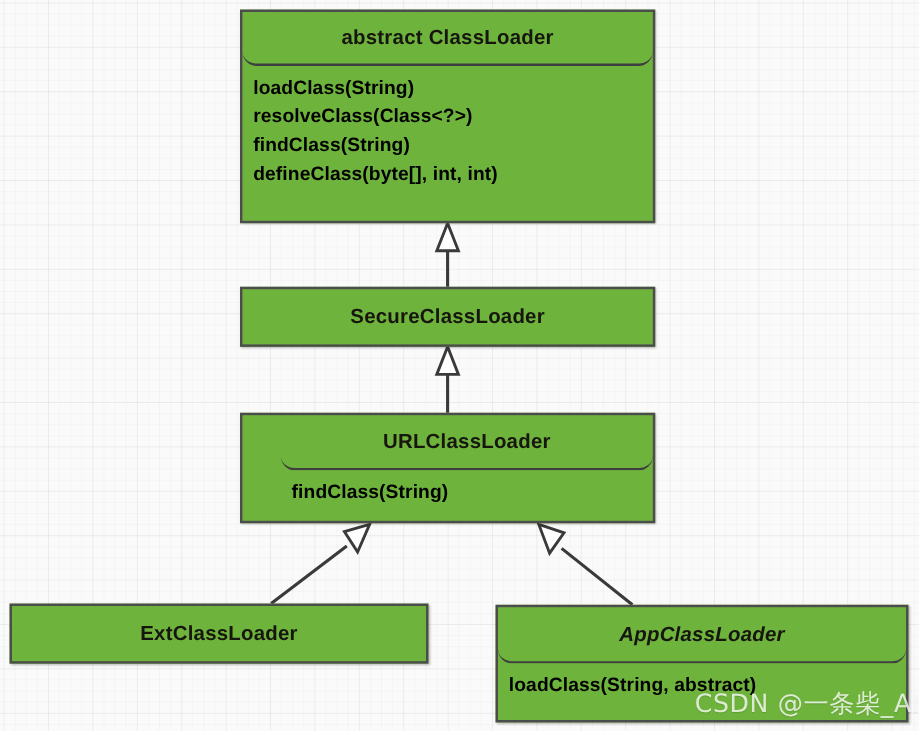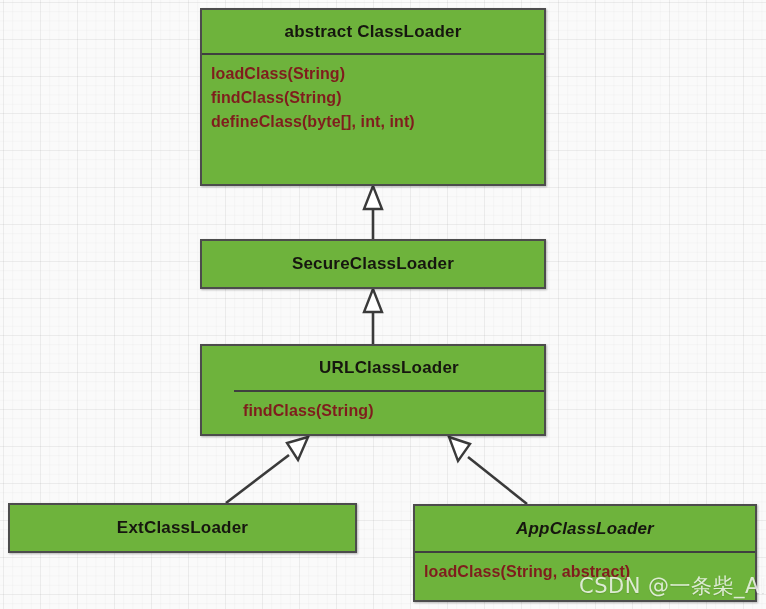--- a/index.html
+++ b/index.html
@@ -48,31 +48,32 @@
     align-items: center;
     justify-content: center;
     color: #16160f;
     font-size: 17px;
     font-weight: 600;
     letter-spacing: 0.2px;
     white-space: nowrap;
   }
   .uml-title.has-members {
     border-bottom: 2px solid #3f3f3f;
+    border-radius: 12px;
   }
   .uml-members {
     box-sizing: border-box;
     flex: 1;
     padding: 7px 0 6px 9px;
     display: flex;
     flex-direction: column;
     justify-content: flex-start;
   }
   .uml-member {
-    color: #7f1d1d;
+    color: #000000;
     font-size: 16px;
     font-weight: 600;
     line-height: 24px;
     white-space: nowrap;
     letter-spacing: 0.1px;
   }
 
   
   #box-classloader      { left: 200px; top: 8px;   width: 346px; height: 178px; }
   #box-classloader .uml-title { height: 45px; }
@@ -133,20 +134,21 @@
     <g>
       <line x1="527" y1="504" x2="468" y2="457" stroke="#3a3a3a" stroke-width="2.6"></line>
       <polygon points="449,437 470,444 458,461" fill="#ffffff" stroke="#3a3a3a" stroke-width="2.4" stroke-linejoin="miter"></polygon>
     </g>
   </svg>
 
   <div class="uml-box" id="box-classloader">
     <div class="uml-title has-members">abstract ClassLoader</div>
     <div class="uml-members">
       <div class="uml-member">loadClass(String)</div>
+      <div class="uml-member">resolveClass(Class&lt;?&gt;)</div>
       <div class="uml-member">findClass(String)</div>
       <div class="uml-member">defineClass(byte[], int, int)</div>
     </div>
   </div>
 
   <div class="uml-box" id="box-secureclassloader">
     <div class="uml-title">SecureClassLoader</div>
   </div>
 
   <div class="uml-box" id="box-urlclassloader">

